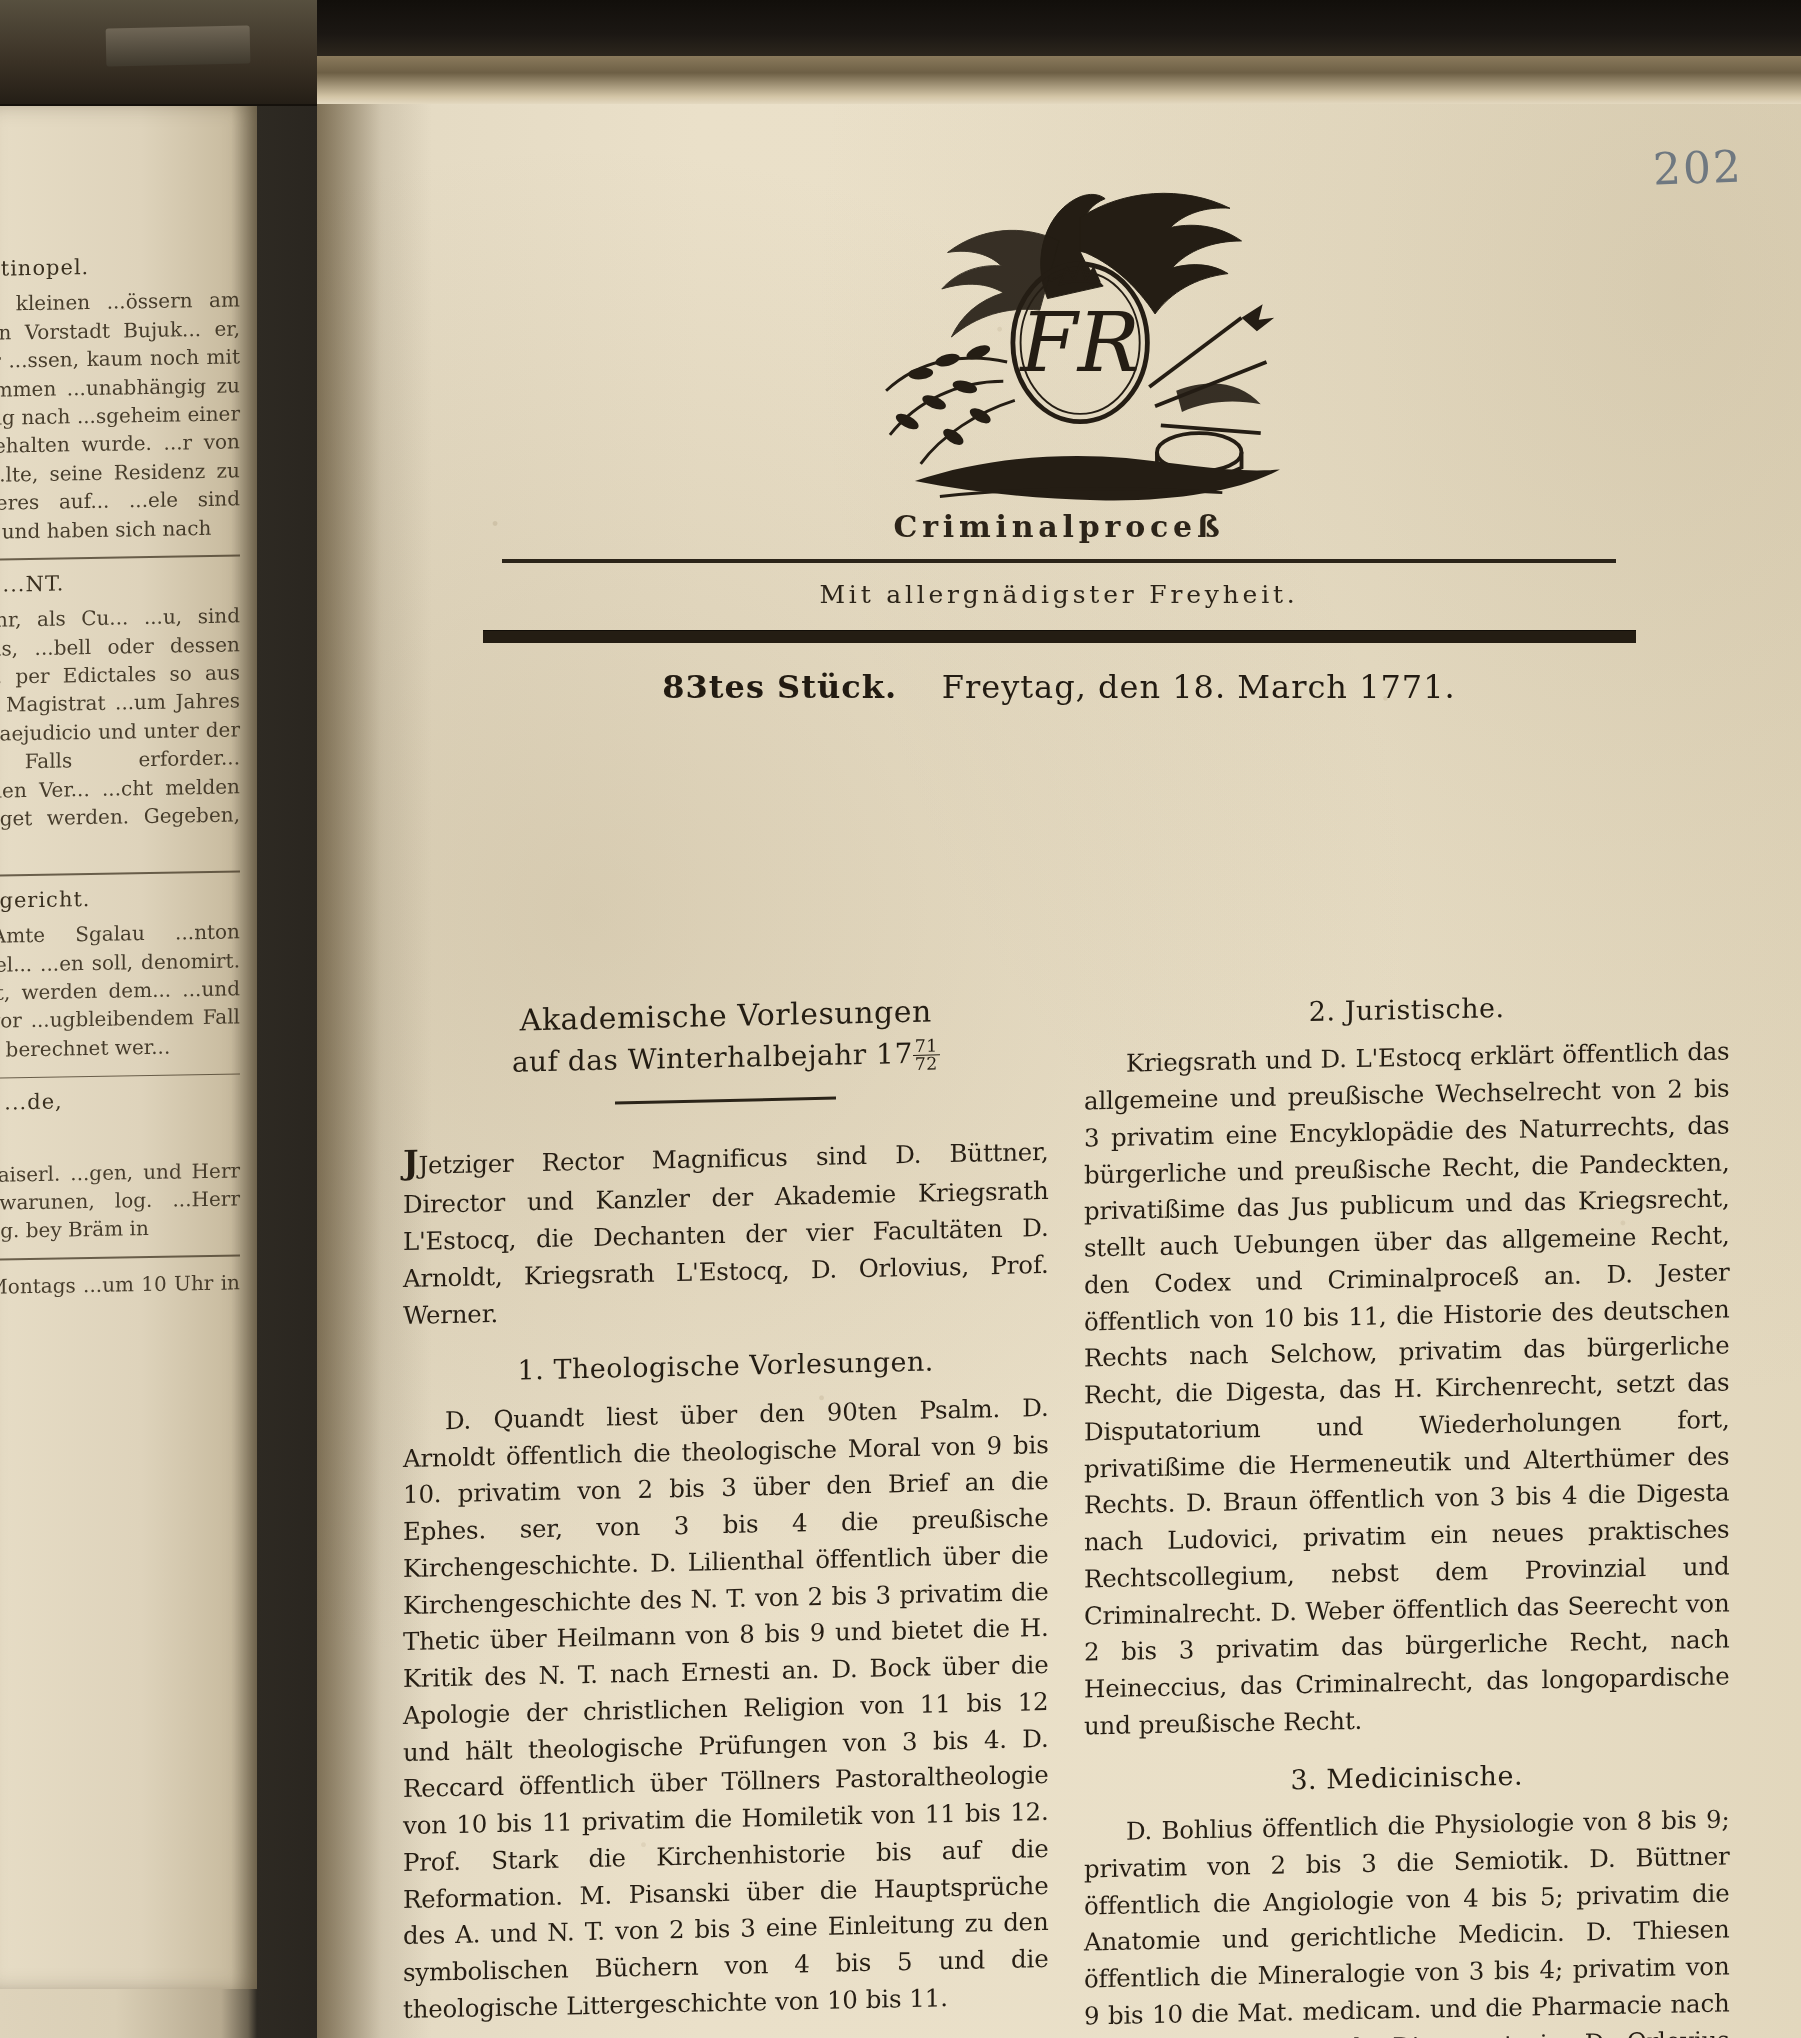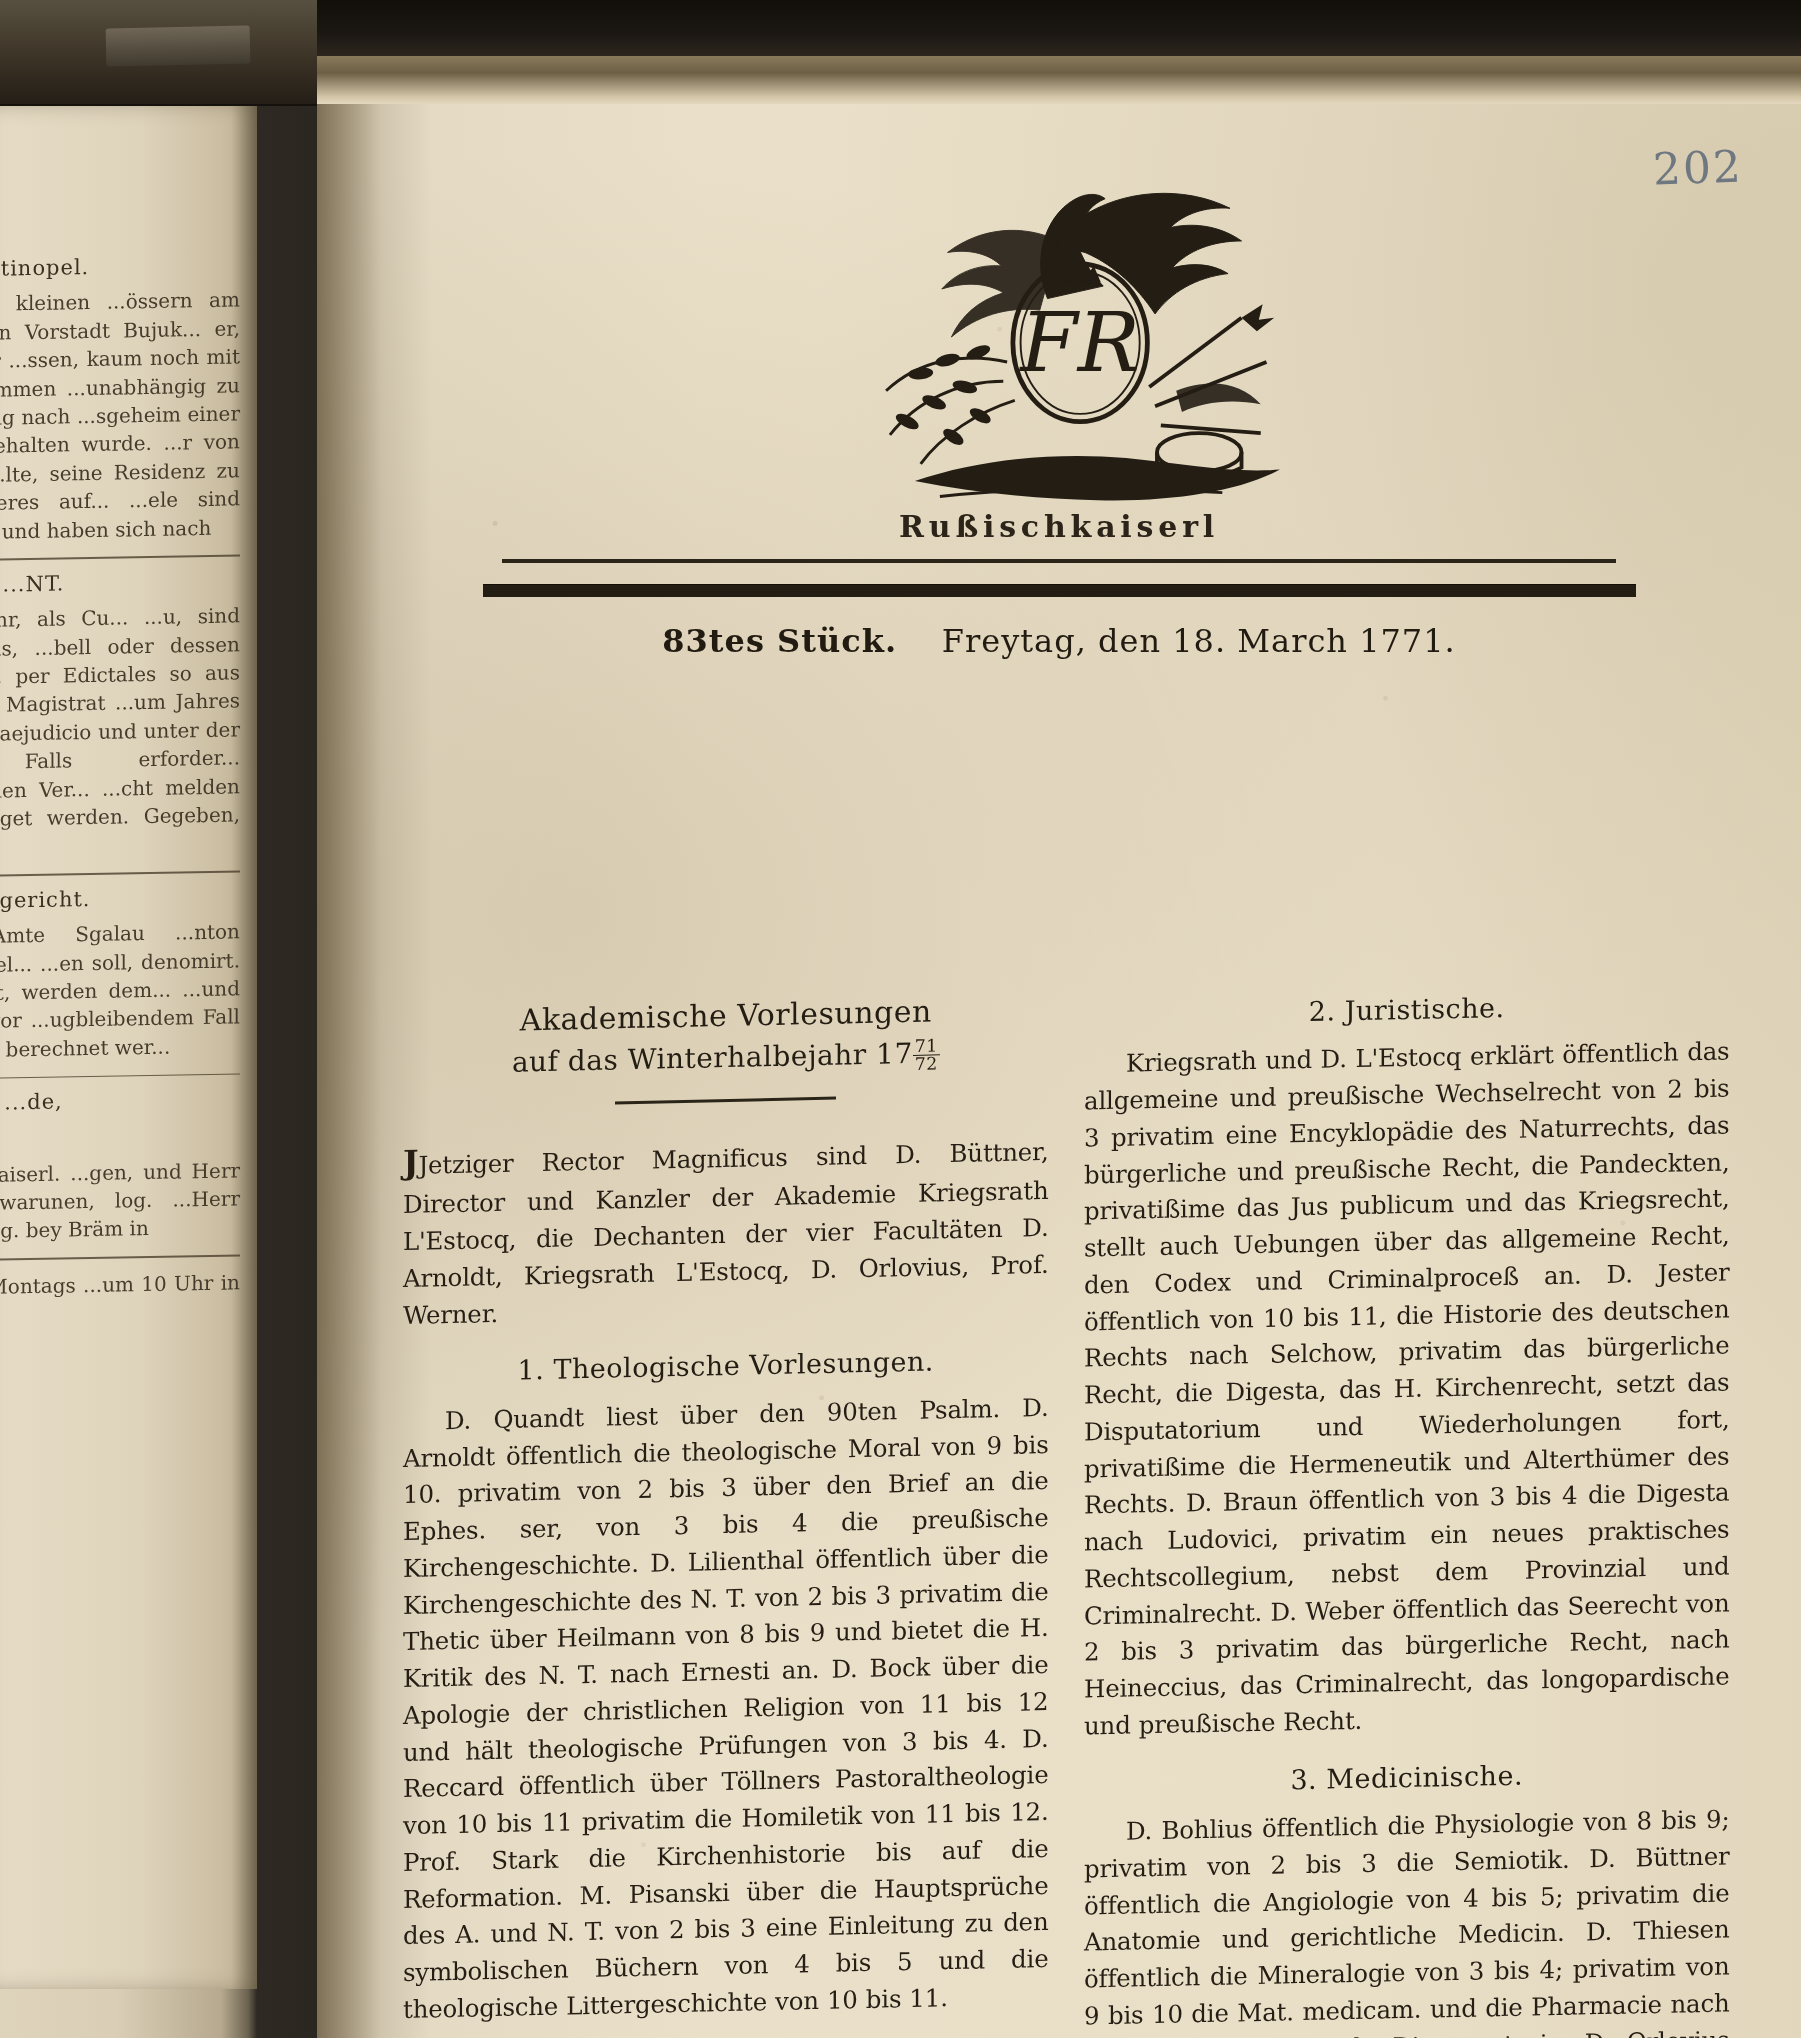--- a/index.html
+++ b/index.html
@@ -330,22 +330,23 @@
           <ellipse cx="476" cy="300" rx="44" ry="20" fill="none" stroke-width="4"></ellipse>
           <path d="M432 300 L432 316 q44 22 88 0 l0 -16" fill="none" stroke-width="4"></path>
 
           <path d="M180 330 C250 306 330 300 400 306 c60 6 110 16 160 12 c-40 22 -110 34 -190 32 c-70 -2 -128 -8 -190 -20 z" stroke="none"></path>
           <path d="M206 346 C300 336 400 336 500 342" stroke-width="3" fill="none"></path>
         </g>
       </svg>
     </div>
 
     <div class="masthead">
-      <div class="mh-line1">Rußischkaiserl</div>
+      <div class="mh-line1">Criminalproceß</div>
       <div class="rule" style="width:1114px"></div>
+      <div class="mh-sub">Mit allergnädigster Freyheit.</div>
       <div class="rule-thick" style="width:1153px"></div>
       <div class="issue-line">
         <span class="num">83tes Stück.</span>
         &nbsp;&nbsp;
         <span>Freytag, den 18. March 1771.</span>
       </div>
     </div>
 
     <div class="columns">
 

